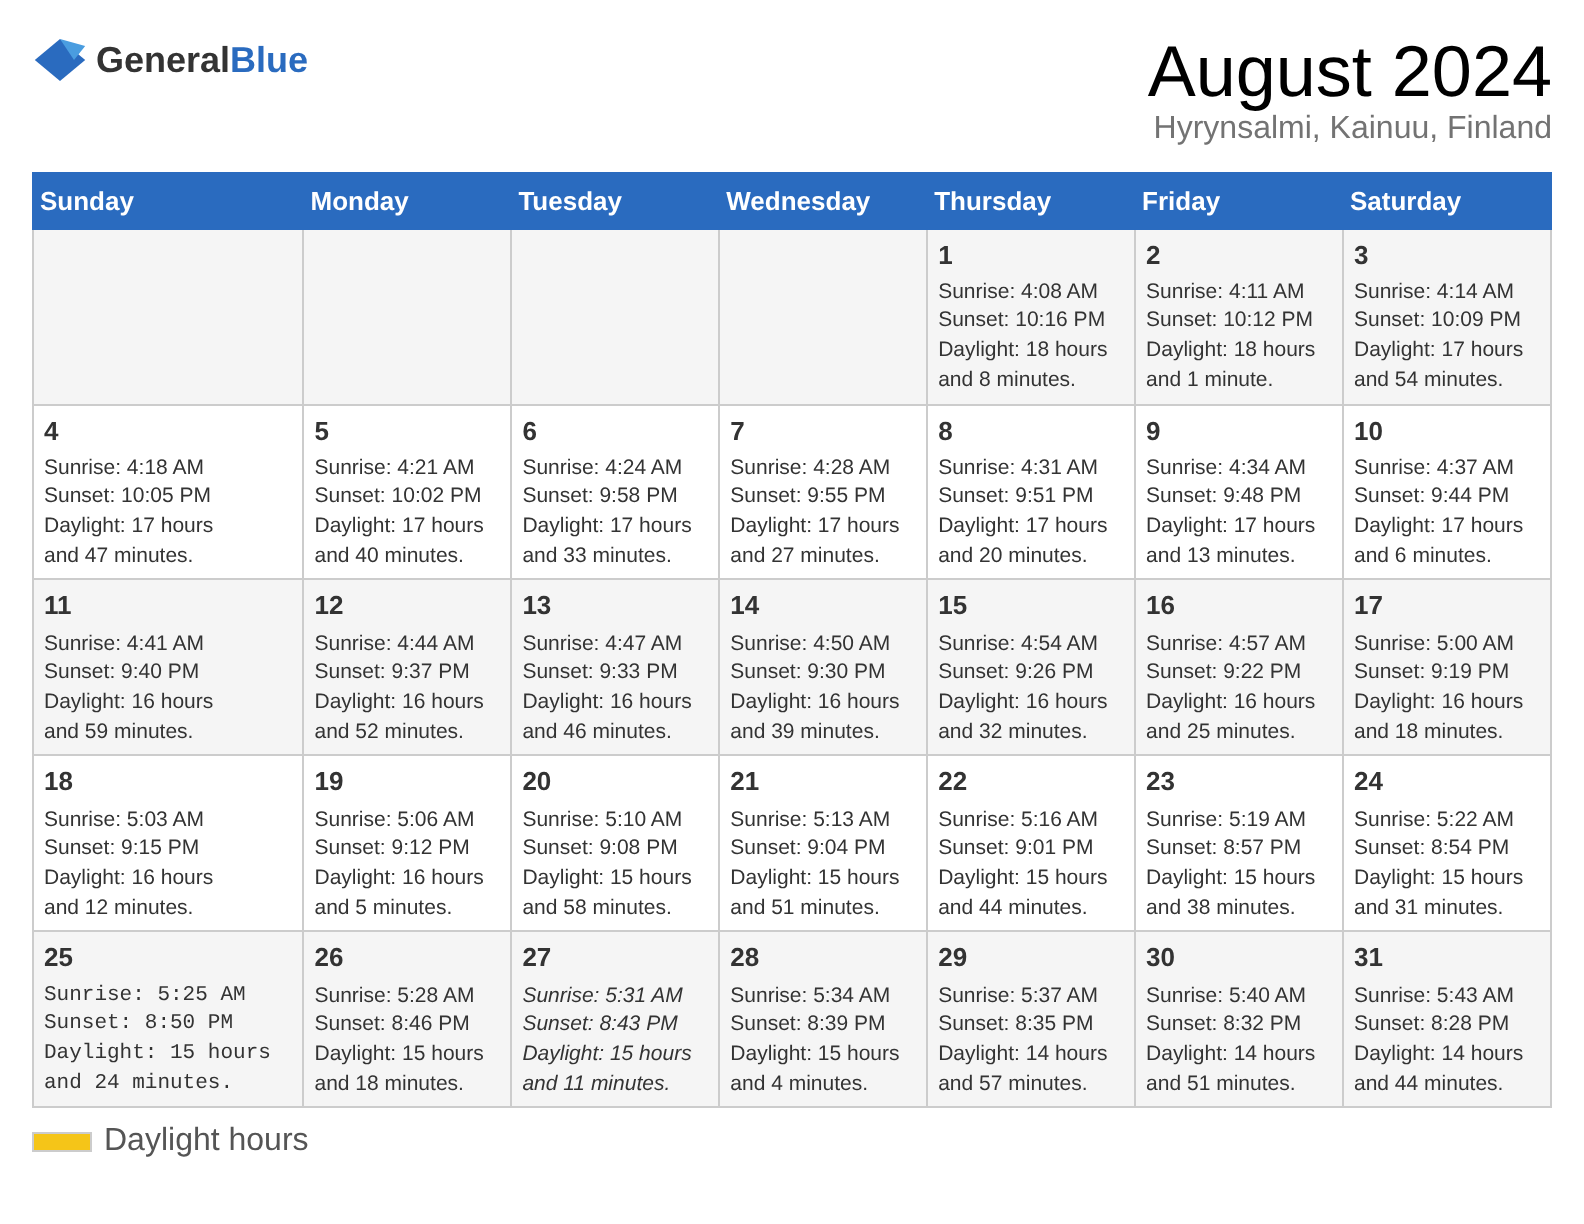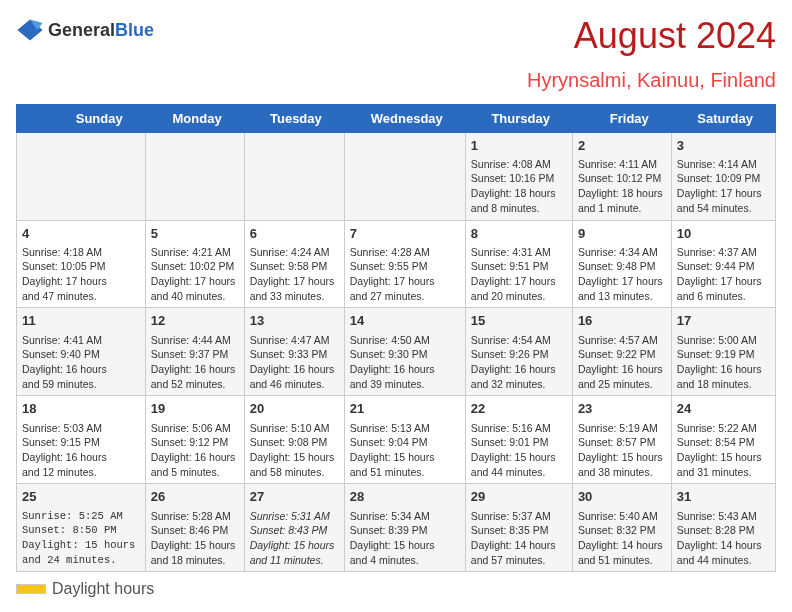--- a/index.html
+++ b/index.html
@@ -34,38 +34,37 @@
     .logo-icon {
       width: 28px;
       height: 28px;
     }
     .title-area {
       text-align: right;
     }
     .main-title {
       font-size: 36px;
       font-weight: normal;
-      color: #b91c1c;
+      color: #000000;
       line-height: 1.1;
     }
     .subtitle {
-      font-size: 20px;
-      color: #ef4444;
-      margin-top: 13px;
+      font-size: 16px;
+      color: #737373;
     }
     table {
       width: 100%;
       border-collapse: collapse;
       font-size: 11px;
     }
     thead th {
       background-color: #2a6bbf;
       color: #fff;
-      text-align: right;
-      padding: 6px 22px;
+      text-align: left;
+      padding: 6px 3px;
       font-size: 13px;
       font-weight: bold;
       border: 1px solid #2a6bbf;
     }
     tbody td {
       border: 1px solid #ccc;
       vertical-align: top;
       padding: 4px 5px;
       min-height: 70px;
       height: 80px;

